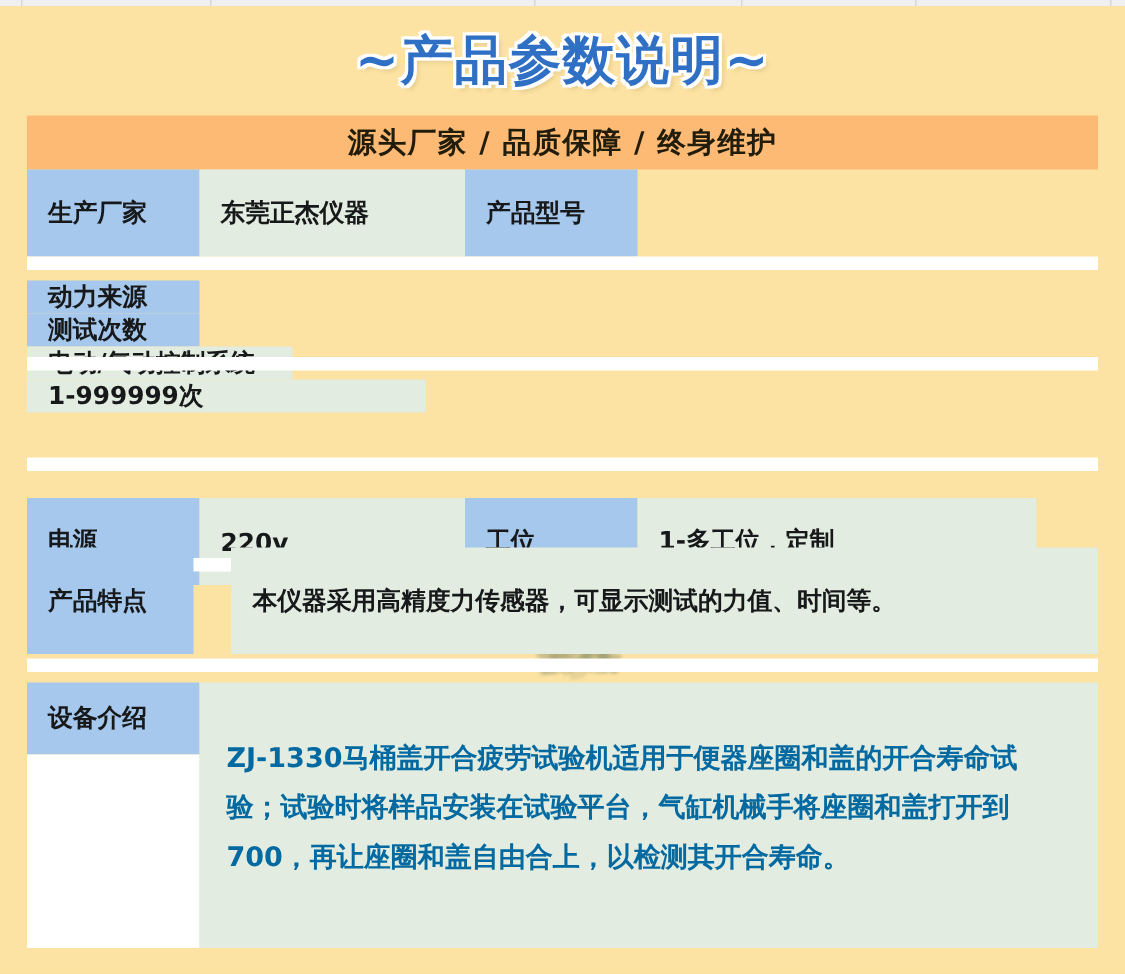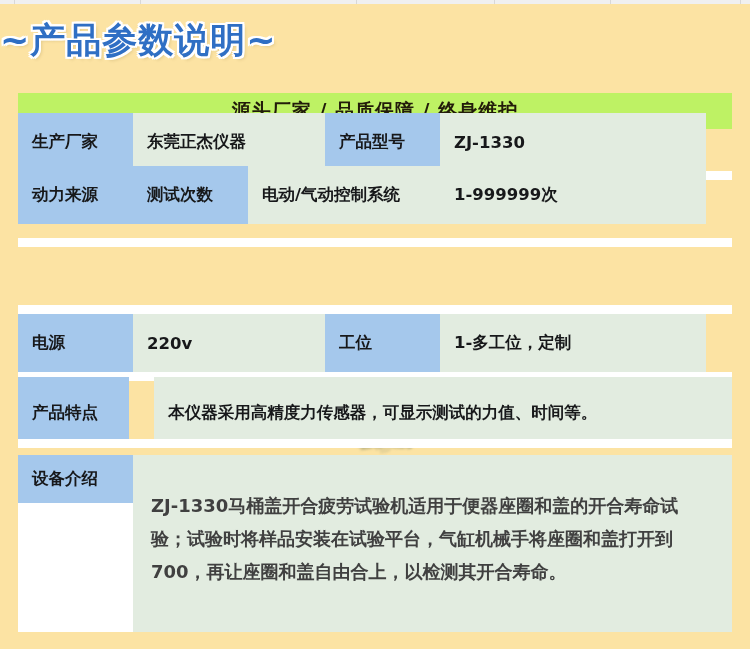--- a/index.html
+++ b/index.html
@@ -23,63 +23,63 @@
     text-align:center;
     letter-spacing:0px;
     writing-mode:vertical-rl;
     white-space:nowrap;
     filter:blur(1.1px);
     pointer-events:none;user-select:none;
     z-index:3;
   }
 
   .title{
-    position:absolute;left:0;top:17px;width:750px;text-align:left;
+    position:absolute;left:0;top:17px;width:750px;text-align:center;
     font-size:35px;font-weight:bold;color:#2f6fc4;letter-spacing:1px;
     z-index:4;
     text-shadow:
       -2px -2px 0 #fff, 2px -2px 0 #fff, -2px 2px 0 #fff, 2px 2px 0 #fff,
       0 -2px 0 #fff, 0 2px 0 #fff, -2px 0 0 #fff, 2px 0 0 #fff,
       3px 3px 3px rgba(120,100,40,0.18);
   }
 
   .table{
     position:absolute;left:18px;top:77px;width:714px;height:548px;
     z-index:4;
   }
 
   .banner{
-    position:absolute;left:0;top:16px;width:714px;height:36px;
-    background:#bef264;
+    position:absolute;left:0;top:0;width:714px;height:36px;
+    background:#fdba74;
     color:#221c0a;font-size:19px;font-weight:bold;
     display:flex;align-items:center;justify-content:center;
     letter-spacing:1px;
   }
 
   .row{position:absolute;left:0;width:714px;display:flex;}
   .cell{box-sizing:border-box;display:flex;align-items:center;height:100%;}
   .lbl{background:#a5c8ec;color:#17181a;font-size:16.5px;font-weight:bold;padding-left:14px;}
   .val{background:#e2ece0;color:#17181a;font-size:16.5px;font-weight:bold;padding-left:14px;}
   .gap{position:absolute;left:0;width:714px;background:#ffffff;}
 
   .c1{width:115px;}
-  .c2{width:192px;}
+  .c2{width:177px;}
   .c3{width:115px;}
   .c4{width:266px;}
   .cwide{width:599px;text-align:center;}
 
   
   .lastblock{position:absolute;left:0;width:714px;}
   .last-lbl{position:absolute;left:0;top:0;width:115px;height:48px;background:#a5c8ec;
             display:flex;align-items:center;padding-left:14px;box-sizing:border-box;
             color:#17181a;font-size:16.5px;font-weight:bold;}
   .last-white{position:absolute;left:0;top:48px;width:115px;background:#ffffff;}
   .last-val{position:absolute;left:115px;top:0;width:599px;background:#e2ece0;
             box-sizing:border-box;padding:34px 18px 10px 18px;
-            color:#404040;font-size:18px;font-weight:bold;line-height:33px;}
+            color:#0369a1;font-size:18px;font-weight:bold;line-height:33px;}
 </style>
 </head>
 <body>
 
 <div class="page">
 
   <div class="top-strip">
     <i style="left:14px"></i>
       <i style="left:140px"></i>
       <i style="left:356px"></i>
@@ -93,43 +93,42 @@
   <div class="title">~产品参数说明~</div>
 
   <div class="table">
 
     <div class="banner">源头厂家  /  品质保障  /  终身维护</div>
 
     <div class="row" style="top:36px;height:58px;">
       <div class="cell lbl c1">生产厂家</div>
       <div class="cell val c2">东莞正杰仪器</div>
       <div class="cell lbl c3">产品型号</div>
-      <div class="cell val c4">ZJ-1330</div>
     </div>
     <div class="gap" style="top:94px;height:9px;"></div>
 
-    <div class="row" style="top:89px;height:58px;">
+    <div class="row" style="top:110px;height:58px;flex-direction:column;">
       <div class="cell lbl c1">动力来源</div>
       <div class="cell lbl c3">测试次数</div>
       <div class="cell val c2">电动/气动控制系统</div>
       <div class="cell val c4">1-999999次</div>
     </div>
     <div class="gap" style="top:161px;height:9px;"></div>
 
     <div class="gap" style="top:228px;height:9px;"></div>
 
-    <div class="row" style="top:237px;height:58px;">
+    <div class="row" style="top:255px;height:58px;">
       <div class="cell lbl c1">电源</div>
       <div class="cell val c2">220v</div>
       <div class="cell lbl c3">工位</div>
       <div class="cell val c4">1-多工位，定制</div>
     </div>
     <div class="gap" style="top:295px;height:9px;"></div>
 
-    <div class="row" style="top:300px;height:71px;gap:25px;">
+    <div class="row" style="top:288px;height:71px;gap:25px;">
       <div class="cell lbl c1">产品特点</div>
       <div class="cell val cwide">本仪器采用高精度力传感器，可显示测试的力值、时间等。</div>
     </div>
     <div class="gap" style="top:362px;height:9px;"></div>
 
     <div class="lastblock" style="top:378px;height:202px;">
       <div class="last-lbl">设备介绍</div>
       <div class="last-white" style="height:129px;"></div>
       <div class="last-val" style="height:177px;">ZJ-1330马桶盖开合疲劳试验机适用于便器座圈和盖的开合寿命试验；试验时将样品安装在试验平台，气缸机械手将座圈和盖打开到700，再让座圈和盖自由合上，以检测其开合寿命。</div>
     </div>

